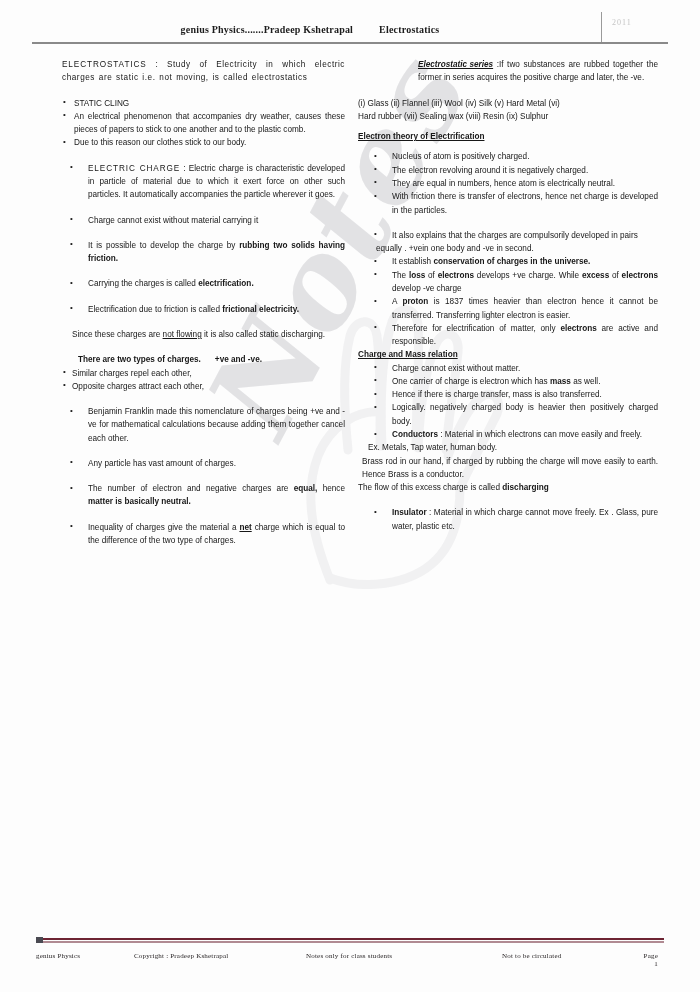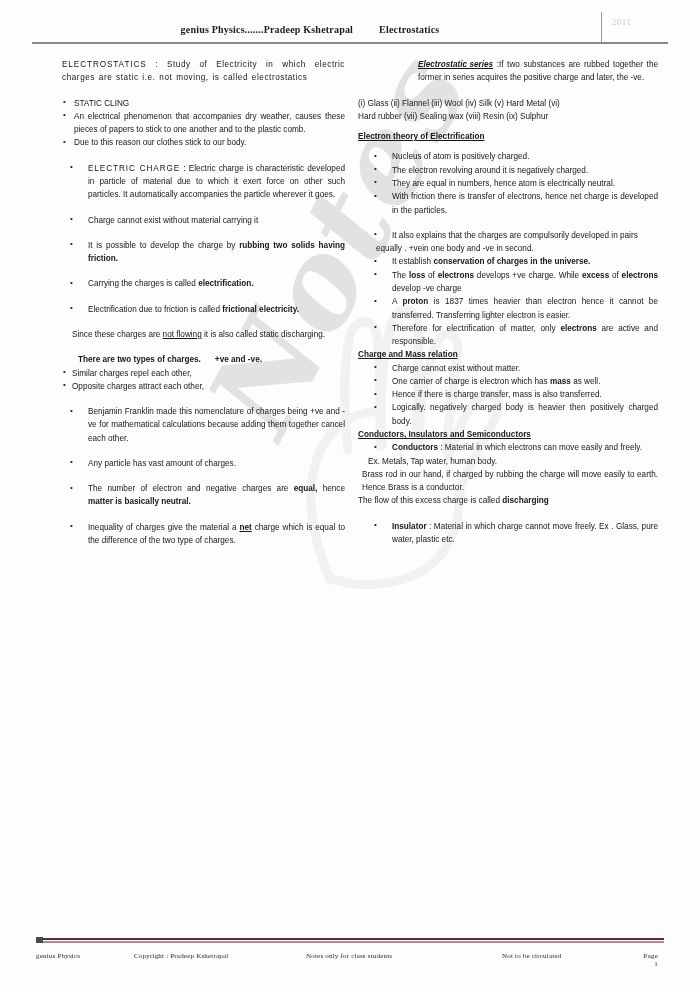--- a/index.html
+++ b/index.html
@@ -364,21 +364,20 @@
     <div class="bul"><span>A </span><b>proton</b><span> is 1837 times heavier than electron hence it cannot be transferred. Transferring lighter electron is easier.</span></div>
     <div class="bul"><span>Therefore for electrification of matter, only </span><b>electrons</b><span> are active and responsible.</span></div>
 
     <div class="head-line">Charge and  Mass relation</div>
 
     <div class="bul"><span>Charge cannot exist without matter.</span></div>
     <div class="bul"><span>One carrier of charge is electron which has </span><b>mass</b><span> as well.</span></div>
     <div class="bul"><span>Hence if there is charge transfer, mass is also transferred.</span></div>
     <div class="bul"><span>Logically. negatively charged body is heavier then positively charged body.</span></div>
 
-    <div class="head-line">Conductors, Insulators and Semiconductors</div>
 
     <div class="bul"><b>Conductors</b><span> : Material in which electrons can move easily and freely.</span></div>
     <div class="para ind">Ex. Metals, Tap water, human body.</div>
     <div class="para" style="padding-left:4px">Brass rod in our hand, if charged by rubbing the charge will move easily to earth.  Hence Brass is a conductor.</div>
     <div class="para"><span>The flow of this excess charge is called   </span><b>discharging</b></div>
 
     <div class="spacer-m"></div>
 
     <div class="bul"><b>Insulator</b><span> : Material in which charge cannot move freely.  Ex . Glass, pure water, plastic etc.</span></div>
 

